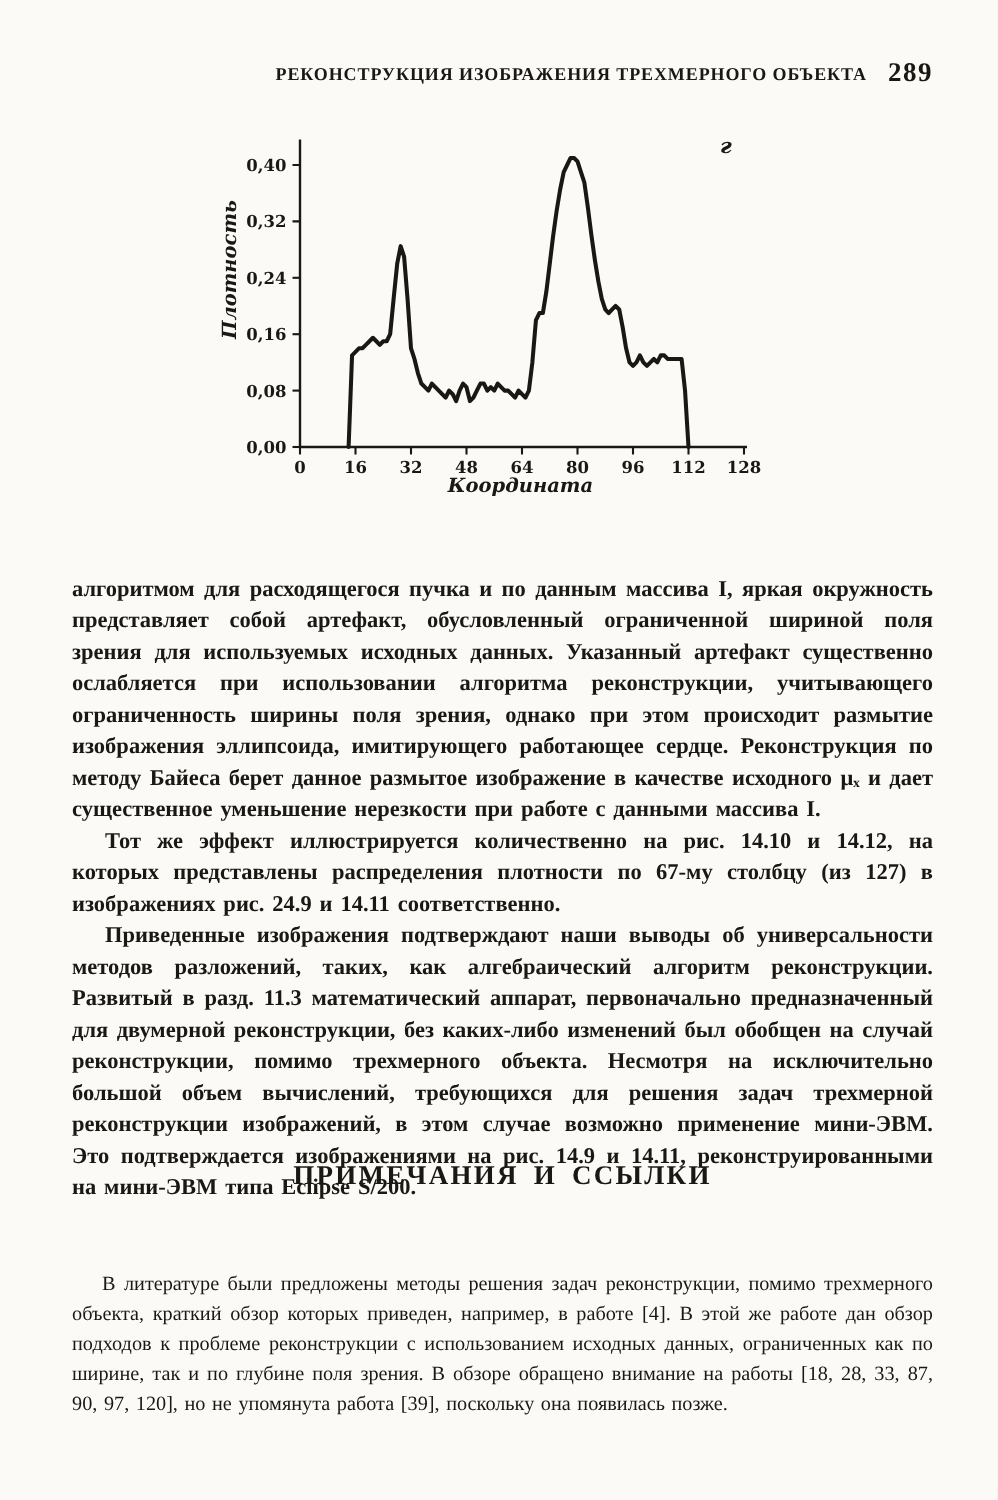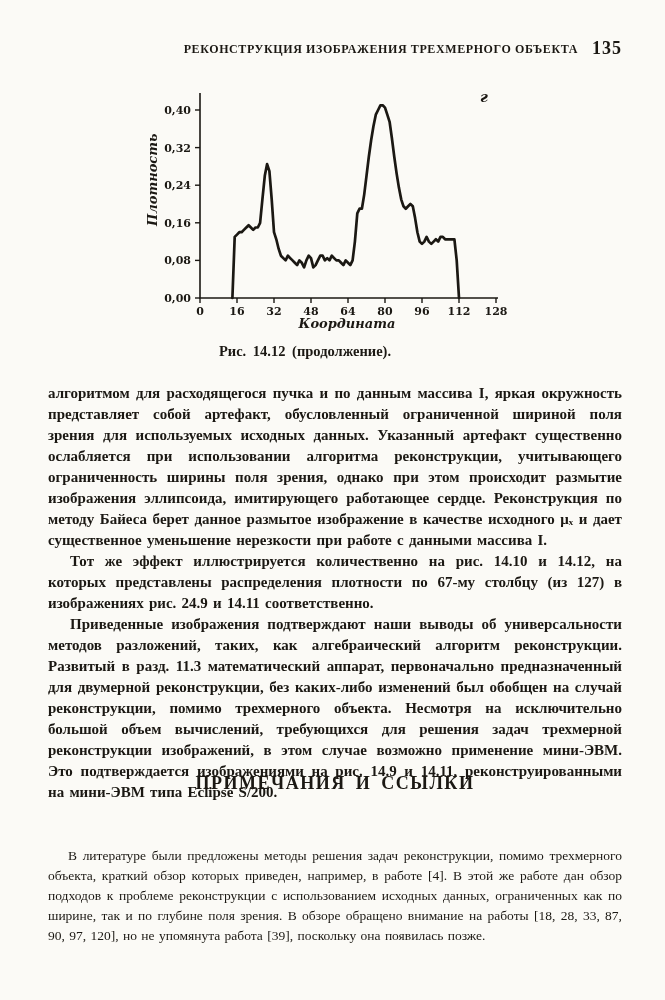--- a/index.html
+++ b/index.html
@@ -50,21 +50,21 @@
   .axis-title{font-family:"DejaVu Serif", serif; font-size:13px; font-style:italic; font-weight:bold; fill:var(--ink);}
   .panel-label{font-family:"DejaVu Serif", serif; font-size:14px; font-style:italic; font-weight:bold; fill:var(--ink);}
 </style>
 </head>
 <body>
 
 <div class="page">
 
   <div class="header">
     <div class="running-head">РЕКОНСТРУКЦИЯ ИЗОБРАЖЕНИЯ ТРЕХМЕРНОГО ОБЪЕКТА</div>
-    <div class="page-number">135</div>
+    <div class="page-number">289</div>
   </div>
 
   <div class="figure">
     <svg viewBox="0 0 400 255" xmlns="http://www.w3.org/2000/svg">
       <g>
           <path d="M60 8 L60 213 L358 213" fill="none" stroke="#1b1813" stroke-width="1.6"></path>
         </g>
       <g>
           <line x1="60" y1="213" x2="60" y2="218" stroke="#1b1813" stroke-width="1.4"></line>
           <line x1="97" y1="213" x2="97" y2="218" stroke="#1b1813" stroke-width="1.4"></line>
@@ -103,21 +103,20 @@
           <polyline points="92.4,213.0 94.7,151.9 97.0,149.6 99.3,147.2 101.6,147.2 103.9,144.9 106.3,142.5 108.6,140.2 110.9,142.5 113.2,144.9 115.5,142.5 117.8,142.5 120.1,137.8 122.4,114.3 124.8,90.8 127.1,79.1 129.4,86.1 131.7,114.3 134.0,147.2 136.3,154.3 138.6,163.7 140.9,170.7 143.3,173.1 145.6,175.4 147.9,170.7 150.2,173.1 152.5,175.4 154.8,177.8 157.1,180.1 159.4,175.4 161.8,177.8 164.1,182.4 166.4,175.4 168.7,170.7 171.0,173.1 173.3,182.4 175.6,180.1 177.9,175.4 180.3,170.7 182.6,170.7 184.9,175.4 187.2,173.1 189.5,175.4 191.8,170.7 194.1,173.1 196.4,175.4 198.8,175.4 201.1,177.8 203.4,180.1 205.7,175.4 208.0,177.8 210.3,180.1 212.6,175.4 214.9,156.6 217.3,128.4 219.6,123.7 221.9,123.7 224.2,109.6 226.5,90.8 228.8,72.0 231.1,55.5 233.4,41.5 235.8,29.7 238.1,25.0 240.4,20.3 242.7,20.3 245.0,22.6 247.3,29.7 249.6,36.8 251.9,53.2 254.3,72.0 256.6,88.4 258.9,102.6 261.2,114.3 263.5,121.3 265.8,123.7 268.1,121.3 270.4,119.0 272.8,121.3 275.1,133.1 277.4,147.2 279.7,156.6 282.0,158.9 284.3,156.6 286.6,151.9 288.9,156.6 291.3,158.9 293.6,156.6 295.9,154.3 298.2,156.6 300.5,151.9 302.8,151.9 305.1,154.3 307.4,154.3 309.8,154.3 312.1,154.3 314.4,154.3 316.7,175.4 319.0,213.0" fill="none" stroke="#1b1813" stroke-width="2.7" stroke-linejoin="round" stroke-linecap="round"></polyline>
         </g>
       <g>
           <text x="207" y="243" text-anchor="middle" class="axis-title">Координата</text>
           <text transform="translate(17,141) rotate(-90)" class="axis-title">Плотность</text>
           <text x="340" y="17" class="panel-label">г</text>
         </g>
     </svg>
   </div>
 
-  <div class="fig-caption">Рис. 14.12 (продолжение).</div>
 
   <div class="body-text">
     <p>алгоритмом для расходящегося пучка и по данным массива I, яркая окружность представляет собой артефакт, обусловленный ограниченной шириной поля зрения для используемых исходных данных. Указанный артефакт существенно ослабляется при использовании алгоритма реконструкции, учитывающего ограниченность ширины поля зрения, однако при этом происходит размытие изображения эллипсоида, имитирующего работающее сердце. Реконструкция по методу Байеса берет данное размытое изображение в качестве исходного μₓ и дает существенное уменьшение нерезкости при работе с данными массива I.</p>
     <p class="indent">Тот же эффект иллюстрируется количественно на рис. 14.10 и 14.12, на которых представлены распределения плотности по 67-му столбцу (из 127) в изображениях рис. 24.9 и 14.11 соответственно.</p>
     <p class="indent">Приведенные изображения подтверждают наши выводы об универсальности методов разложений, таких, как алгебраический алгоритм реконструкции. Развитый в разд. 11.3 математический аппарат, первоначально предназначенный для двумерной реконструкции, без каких-либо изменений был обобщен на случай реконструкции, помимо трехмерного объекта. Несмотря на исключительно большой объем вычислений, требующихся для решения задач трехмерной реконструкции изображений, в этом случае возможно применение мини-ЭВМ. Это подтверждается изображениями на рис. 14.9 и 14.11, реконструированными на мини-ЭВМ типа Eclipse S/200.</p>
   </div>
 
   <div class="notes-heading">ПРИМЕЧАНИЯ И ССЫЛКИ</div>
 
   <p class="notes-para">В литературе были предложены методы решения задач реконструкции, помимо трехмерного объекта, краткий обзор которых приведен, например, в работе [4]. В этой же работе дан обзор подходов к проблеме реконструкции с использованием исходных данных, ограниченных как по ширине, так и по глубине поля зрения. В обзоре обращено внимание на работы [18, 28, 33, 87, 90, 97, 120], но не упомянута работа [39], поскольку она появилась позже.</p>

